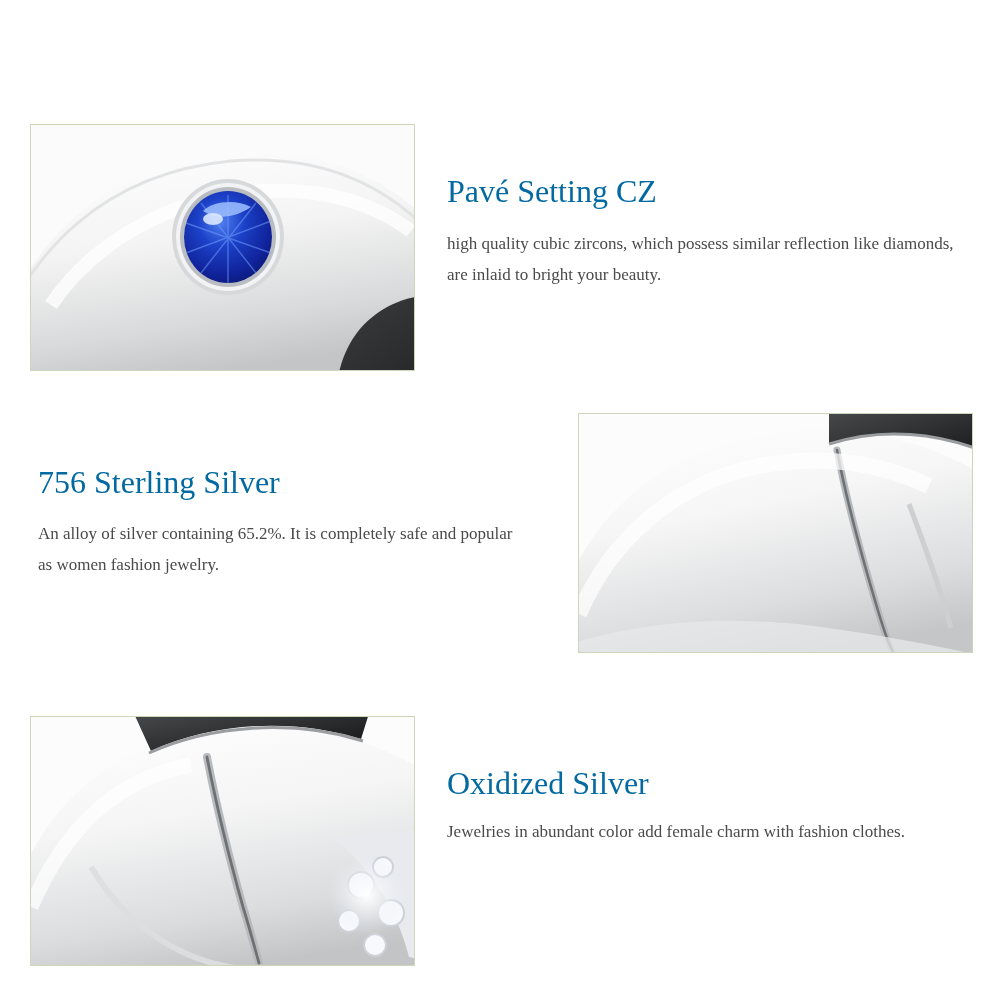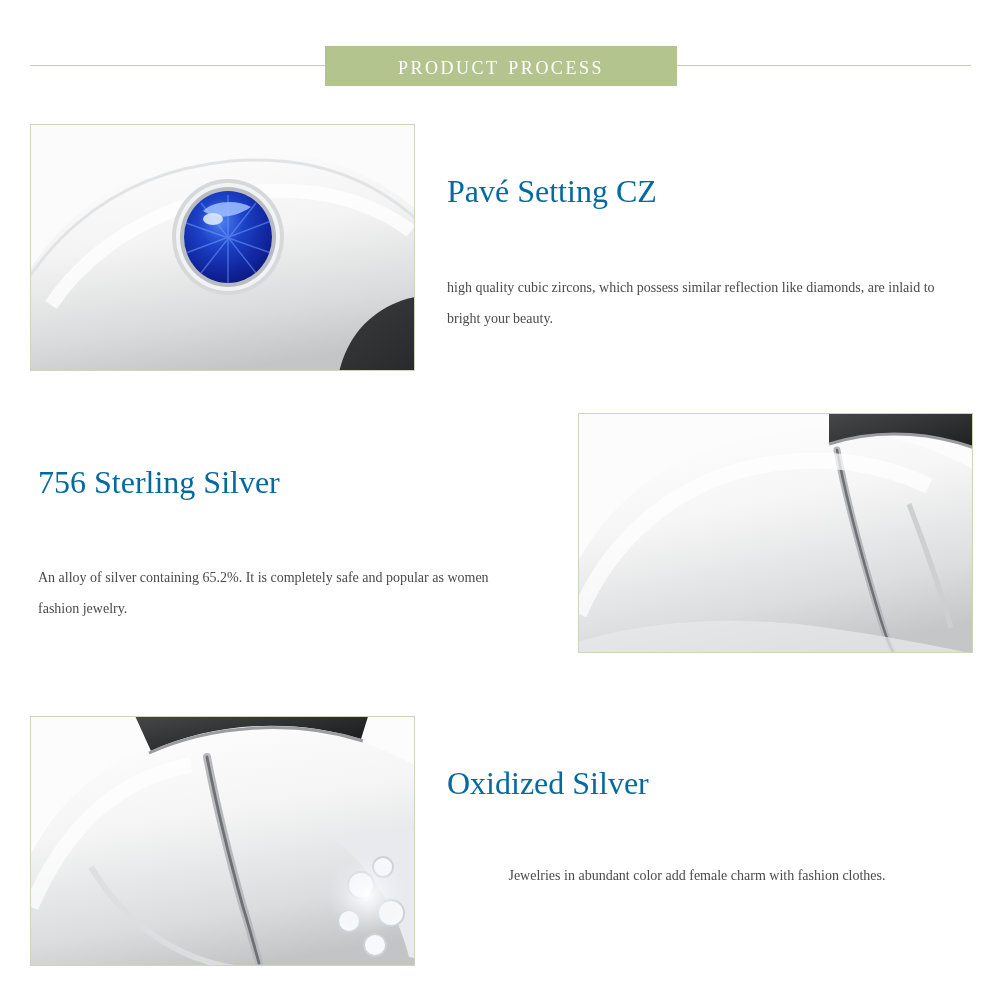--- a/index.html
+++ b/index.html
@@ -75,39 +75,32 @@
     color: #0369a1;
     font-family: "Liberation Serif", serif;
     font-size: 32px;
     line-height: 38px;
     white-space: nowrap;
   }
   .block-body {
     position: absolute;
     color: #4a4a4a;
     font-family: "Liberation Serif", serif;
-    font-size: 14px;
+    font-size: 17px;
     line-height: 31px;
-    margin-top: 44px;
   }
 
   
   .art { position: absolute; inset: 0; }
 </style>
 </head>
 <body>
 
 <div class="page">
 
-  <div class="header">
-    <div class="header-rule"></div>
-    <div class="header-badge">
-      <span class="title">Product process</span>
-    </div>
-  </div>
 
   <div class="photo" style="left:30px; top:124px; width:383px; height:245px;">
     <div class="inner">
       <svg class="art" viewBox="0 0 383 245" preserveAspectRatio="xMidYMid slice">
         <defs>
           <linearGradient id="silv1" x1="0" y1="0" x2="0.3" y2="1">
             <stop offset="0%" stop-color="#ffffff"></stop>
             <stop offset="45%" stop-color="#f4f4f4"></stop>
             <stop offset="80%" stop-color="#d9dadb"></stop>
             <stop offset="100%" stop-color="#c3c5c7"></stop>
@@ -231,15 +224,15 @@
           <circle cx="344" cy="228" r="11" fill="#f7f9fc" stroke="#cdd2d8" stroke-width="2"></circle>
         </g>
         <circle cx="336" cy="178" r="40" fill="url(#spark3)"></circle>
 
         <path d="M 0 190 C 30 120 80 62 160 48" fill="none" stroke="#ffffff" stroke-width="15" opacity="0.7"></path>
       </svg>
     </div>
   </div>
 
   <div class="block-title" style="left:447px; top:764px;">Oxidized Silver</div>
-  <div class="block-body" style="left:447px; top:816px; width:500px;text-align:center;">Jewelries in abundant color add female charm with fashion clothes.</div>
+  <div class="block-body" style="left:447px; top:816px; width:500px;">Jewelries in abundant color add female charm with fashion clothes.</div>
 
 </div>
 
 </body></html>

